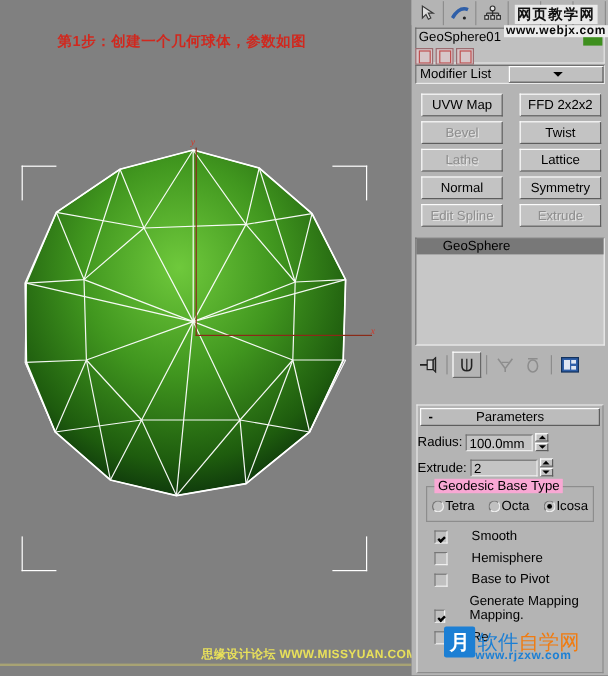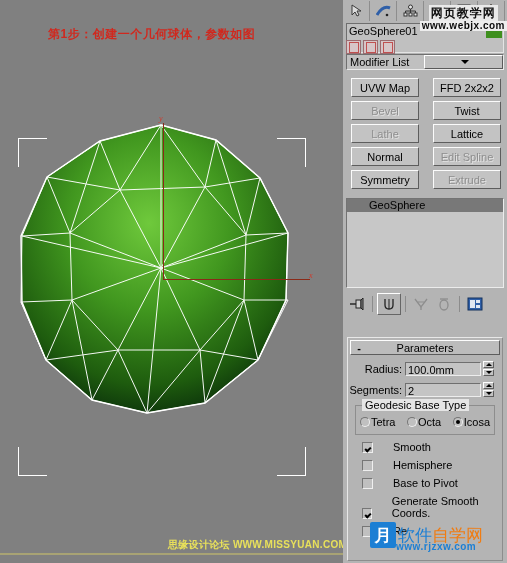--- a/index.html
+++ b/index.html
@@ -58,33 +58,33 @@
   .sb-ic.framed{border:1px solid #fff;border-right-color:#666;border-bottom-color:#666;}
   .sb-sep{width:1px;height:16px;background:#8c8c8c;margin:0 3px;}
 
   .rollup{position:absolute;left:4px;top:337px;width:156px;bottom:2px;
      border:1px solid #8d8d8d;border-top-color:#e8e8e8;border-left-color:#e8e8e8;background:#b4b4b4;box-sizing:border-box;}
   .rollup-hdr{margin:2px;height:15px;background:#bcbcbc;border:1px solid #fdfdfd;border-right-color:#5d5d5d;border-bottom-color:#5d5d5d;
      display:flex;align-items:center;font-size:11px;color:#000;box-sizing:border-box;}
   .rollup-hdr .minus{width:16px;text-align:center;font-weight:bold;}
   .rollup-hdr .ttl{flex:1;text-align:center;padding-right:16px;}
 
-  .prow{display:flex;align-items:center;margin:6px 8px 0 0;justify-content:flex-end;}
+  .prow{display:flex;align-items:center;margin:6px 8px 0 0;}
   .plabel{font-size:11px;color:#000;margin-right:3px;}
-  .pfield{width:76px;height:14px;background:#c4c4c4;border:1px solid #6f6f6f;border-right-color:#ededed;border-bottom-color:#ededed;
+  .pfield{width:56px;height:14px;background:#c4c4c4;border:1px solid #6f6f6f;border-right-color:#ededed;border-bottom-color:#ededed;
      font-size:11px;line-height:14px;padding-left:2px;box-sizing:border-box;color:#000;}
   .spin{width:11px;height:15px;margin-left:2px;display:flex;flex-direction:column;gap:1px;}
   .spin b{flex:1;background:#c3c3c3;border:1px solid #fff;border-right-color:#5d5d5d;border-bottom-color:#5d5d5d;
      display:flex;align-items:center;justify-content:center;box-sizing:border-box;}
   .spin b i{width:0;height:0;border-left:3px solid transparent;border-right:3px solid transparent;display:block;}
   .spin b.up i{border-bottom:3px solid #000;}
   .spin b.dn i{border-top:3px solid #000;}
 
   .group{margin:8px 7px 0 7px;border:1px solid #8d8d8d;border-top-color:#8d8d8d;position:relative;padding:10px 4px 6px 4px;}
-  .group>legend{position:absolute;top:-7px;left:6px;background:#e5e5e5;font-size:11px;padding:0 3px;color:#000;}
+  .group>legend{position:absolute;top:-7px;left:6px;background:#f9a8d4;font-size:11px;padding:0 3px;color:#000;}
   .radios{display:flex;align-items:center;justify-content:space-between;font-size:11px;color:#000;}
   .radio{display:flex;align-items:center;gap:1px;}
   .rdot{width:10px;height:10px;border-radius:50%;background:#c0c0c0;border:1px solid #757575;border-right-color:#efefef;border-bottom-color:#efefef;
      display:flex;align-items:center;justify-content:center;box-sizing:border-box;}
   .rdot.on::after{content:"";width:4px;height:4px;border-radius:50%;background:#000;display:block;}
 
   .chkrow{display:flex;align-items:flex-end;gap:20px;margin:6px 0 0 14px;font-size:11px;color:#000;}
   .chk{width:11px;height:11px;background:#c0c0c0;border:1px solid #767676;border-right-color:#efefef;border-bottom-color:#efefef;
      box-sizing:border-box;position:relative;}
   .chk.on::after{content:"";position:absolute;left:2px;top:4px;width:4px;height:2px;border-left:2px solid #000;border-bottom:2px solid #000;
@@ -224,22 +224,22 @@
     </div>
 
     <div class="modgrid">
       <div class="mbtn">UVW Map</div>
       <div class="mbtn">FFD 2x2x2</div>
       <div class="mbtn disabled">Bevel</div>
       <div class="mbtn">Twist</div>
       <div class="mbtn disabled">Lathe</div>
       <div class="mbtn">Lattice</div>
       <div class="mbtn">Normal</div>
+      <div class="mbtn">Symmetry</div>
       <div class="mbtn disabled">Edit Spline</div>
-      <div class="mbtn">Symmetry</div>
       <div class="mbtn disabled">Extrude</div>
     </div>
 
     <div class="stackbox">
       <div class="stack-item">GeoSphere</div>
     </div>
 
     <div class="stacktoolbar">
       <div class="sb-ic">
         <svg width="16" height="14" viewBox="0 0 16 14">
@@ -293,21 +293,21 @@
             <b class="up">
               <i></i>
             </b>
             <b class="dn">
               <i></i>
             </b>
           </span>
       </div>
 
       <div class="prow">
-        <span class="plabel">Segments:</span>
+        <span class="plabel">Extrude:</span>
         <span class="pfield">2</span>
         <span class="spin">
             <b class="up">
               <i></i>
             </b>
             <b class="dn">
               <i></i>
             </b>
           </span>
       </div>
@@ -337,21 +337,21 @@
       <div class="chkrow">
         <span class="chk"></span>
         <span>Hemisphere</span>
       </div>
       <div class="chkrow">
         <span class="chk"></span>
         <span>Base to Pivot</span>
       </div>
       <div class="chkrow">
         <span class="chk on"></span>
-        <span>Generate Smooth Coords.</span>
+        <span>Generate Mapping Mapping.</span>
       </div>
       <div class="chkrow">
         <span class="chk"></span>
         <span>Re</span>
       </div>
     </div>
   </div>
 
   <div class="wm-top">
     <span class="l1">网页教学网</span>

